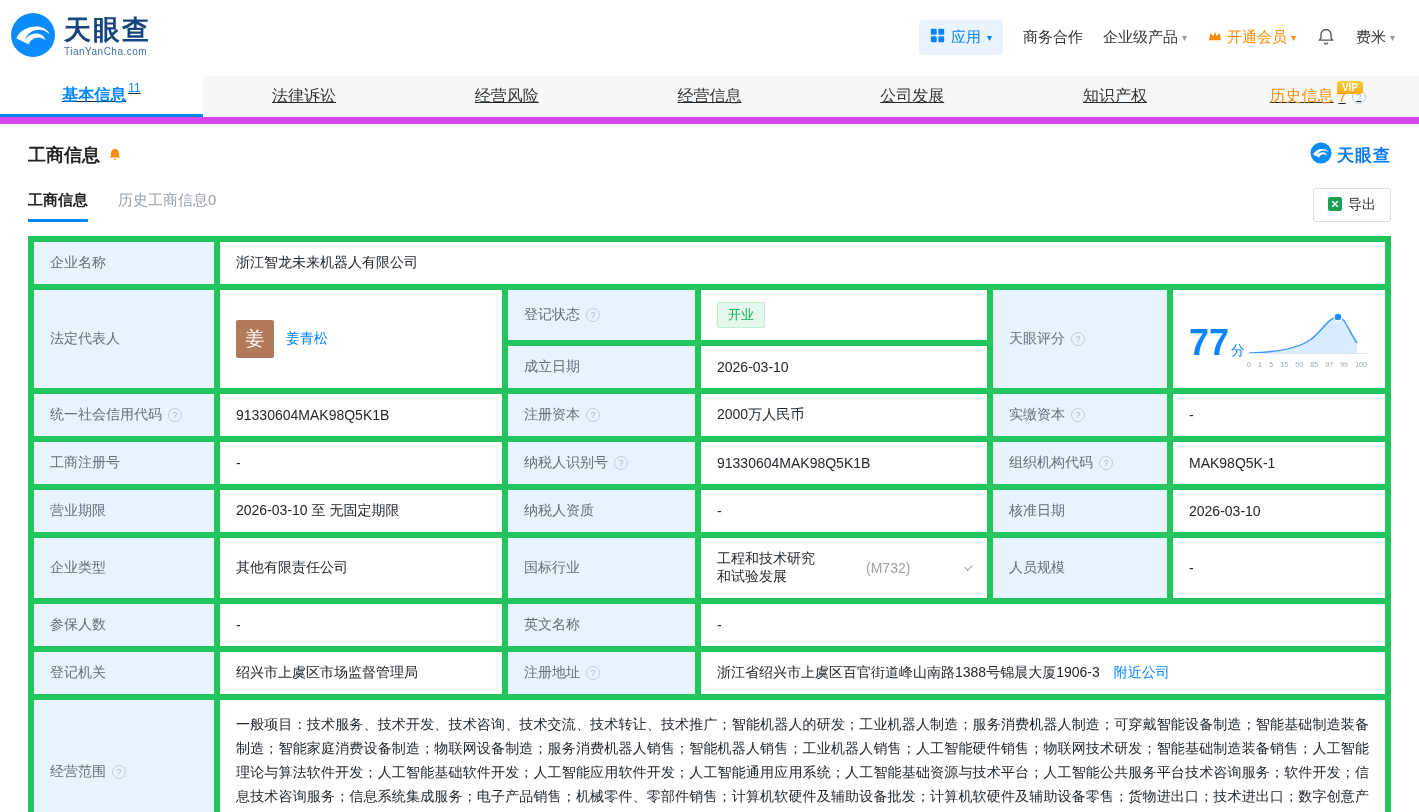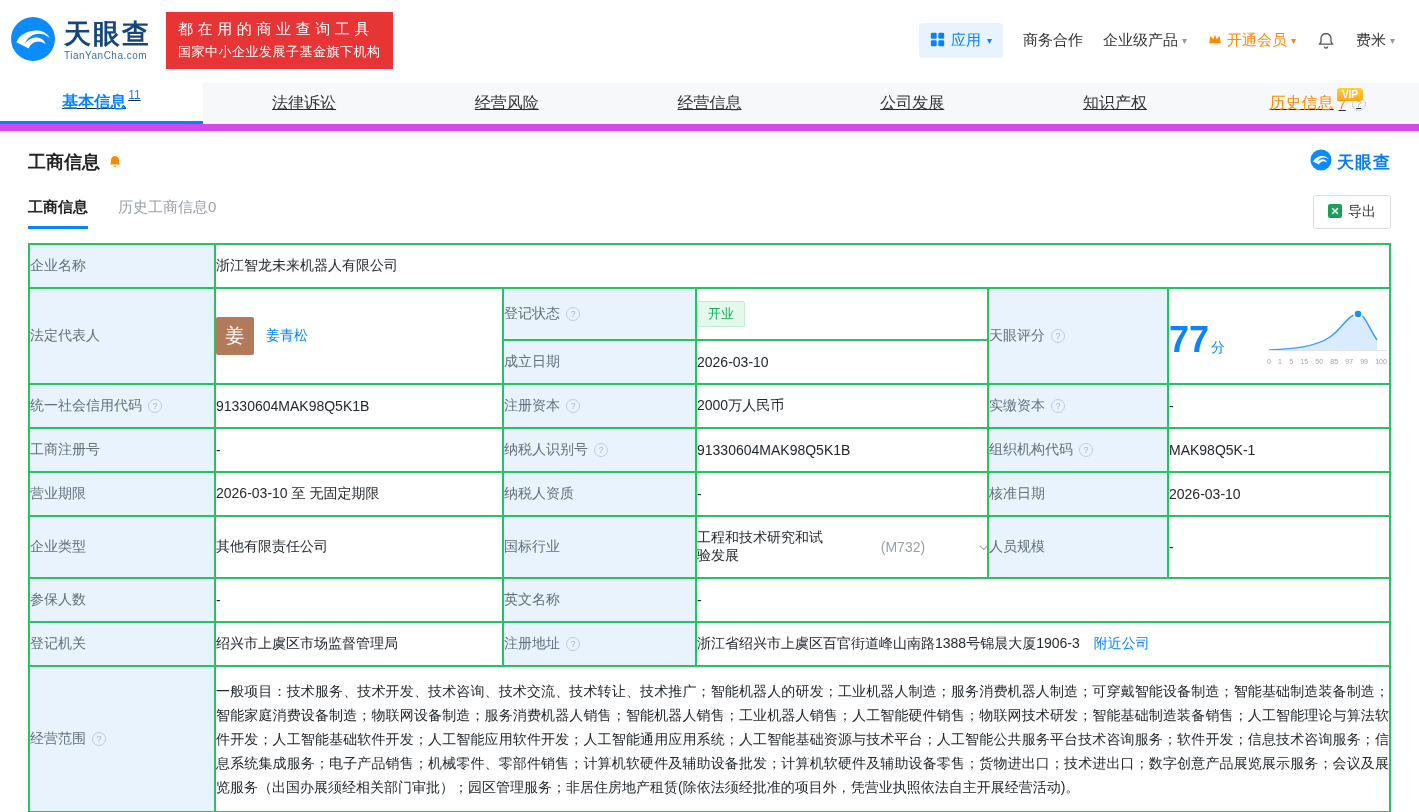--- a/index.html
+++ b/index.html
@@ -46,21 +46,21 @@
   .mini-logo-txt { font-size:17px; font-weight:bold; color:#0a7cf0; letter-spacing:1px; }
 
   
   .subtabs { display:flex; align-items:flex-end; margin:20px 28px 14px; }
   .subtab { font-size:15px; color:#222; font-weight:600; padding-bottom:9px; border-bottom:3px solid #0084ff; cursor:pointer; }
   .subtab.muted { color:#9aa1a9; font-weight:400; border-bottom:3px solid transparent; margin-left:30px; }
   .export-btn { margin-left:auto; display:flex; align-items:center; gap:6px; border:1px solid #d9dde2; background:#fff; border-radius:3px; padding:7px 14px; font-size:14px; color:#333; cursor:pointer; font-family:inherit; }
 
   
   table.info { border-collapse:collapse; table-layout:fixed; width:1363px; margin:0 28px 18px; }
-  .info td { border:2px solid #22c55e; padding:12px 0; font-size:14px; vertical-align:middle; }
+  .info td { border:6px solid #22c55e; padding:12px 16px; font-size:14px; vertical-align:middle; }
   .info td.lbl { background:#e8f3fd; color:#61707d; }
   .info td.val { background:#fff; color:#23282d; }
   .q { display:inline-flex; width:14px; height:14px; border:1px solid #c3cdd6; border-radius:50%; color:#aab4bd; font-size:9px; align-items:center; justify-content:center; margin-left:6px; vertical-align:1px; cursor:pointer; }
   .rep-cell { display:flex; align-items:center; gap:12px; }
   .avatar { width:38px; height:38px; background:#b3795b; color:#fff; font-size:19px; display:flex; align-items:center; justify-content:center; border-radius:2px; }
   a.lnk, .lnk { color:#0084ff; text-decoration:none; cursor:pointer; }
   .badge-open { display:inline-block; background:#e5f8ec; color:#0bb157; font-size:13px; padding:3px 10px; border-radius:2px; border:1px solid #bfeed2; }
   .score-cell { display:flex; align-items:flex-start; justify-content:space-between; }
   .score-num { font-size:36px; font-weight:bold; color:#0a84ff; line-height:1; margin-top:14px; }
   .score-unit { font-size:14px; font-weight:normal; margin-left:2px; }
@@ -82,24 +82,20 @@
           <circle cx="22" cy="22" r="21" fill="#0a8cff"></circle>
           <path d="M6 25 C12 12 33 10 38 21 C30 14 18 16 14 27 C20 18 32 19 34 27 C28 22 20 25 18 31 Z" fill="#fff"></path>
         </svg>
     </span>
     <span class="logo-txt">
       <div class="logo-title">天眼查</div>
       <div class="logo-sub">TianYanCha.com</div>
     </span>
   </div>
 
-  <div class="promo">
-    <div class="promo-l1">都在用的商业查询工具</div>
-    <div class="promo-l2">国家中小企业发展子基金旗下机构</div>
-  </div>
 
 
   <div class="top-menu">
     <span class="apps-pill">
       <span><svg width="15" height="15" viewBox="0 0 18 18">
             <rect x="1" y="1" width="7" height="7" rx="1.5" fill="#0084ff"></rect>
             <rect x="10" y="1" width="7" height="7" rx="1.5" fill="#0084ff"></rect>
             <rect x="1" y="10" width="7" height="7" rx="1.5" fill="#0084ff"></rect>
             <rect x="10" y="10" width="7" height="7" rx="1.5" fill="#0084ff"></rect>
           </svg></span>

